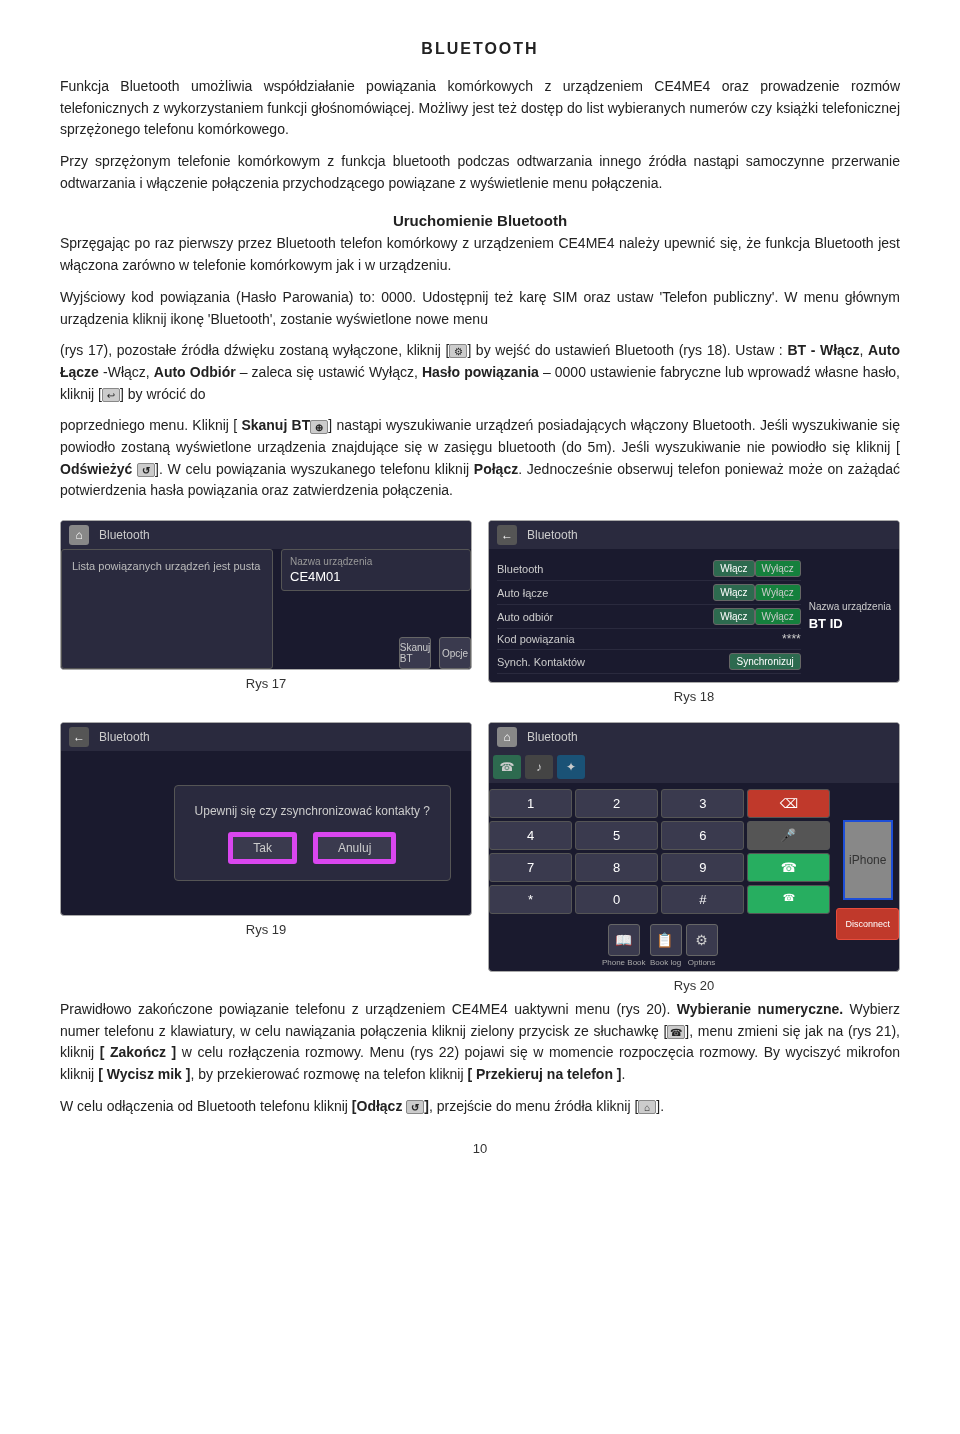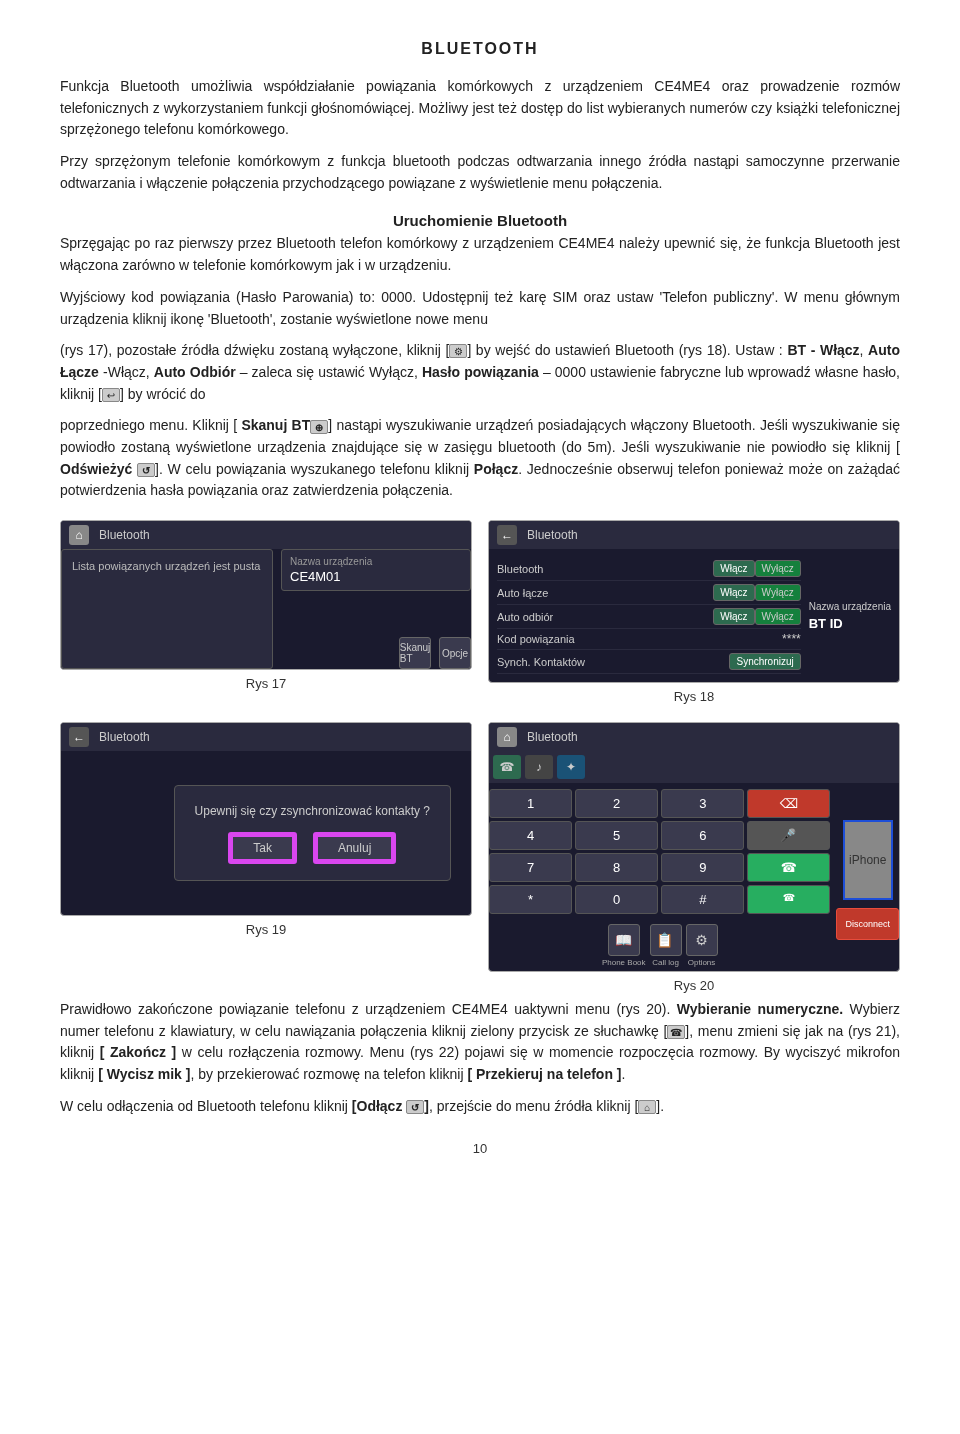--- a/index.html
+++ b/index.html
@@ -458,21 +458,21 @@
             <div class="key-btn green" style="font-size:10px;">☎</div>
           </div>
 
           <div style="display:flex; gap:4px; justify-content:center; padding:4px 0;">
             <div style="display:flex;flex-direction:column;align-items:center;gap:2px;">
               <div class="icon-btn">📖</div>
               <span style="color:#aaa;font-size:8px;">Phone Book</span>
             </div>
             <div style="display:flex;flex-direction:column;align-items:center;gap:2px;">
               <div class="icon-btn">📋</div>
-              <span style="color:#aaa;font-size:8px;">Call log</span>
+              <span style="color:#aaa;font-size:8px;">Book log</span>
             </div>
             <div style="display:flex;flex-direction:column;align-items:center;gap:2px;">
               <div class="icon-btn">⚙</div>
               <span style="color:#aaa;font-size:8px;">Options</span>
             </div>
           </div>
         </div>
 
         <div class="rys20-right">
           <div class="iphone-img">

